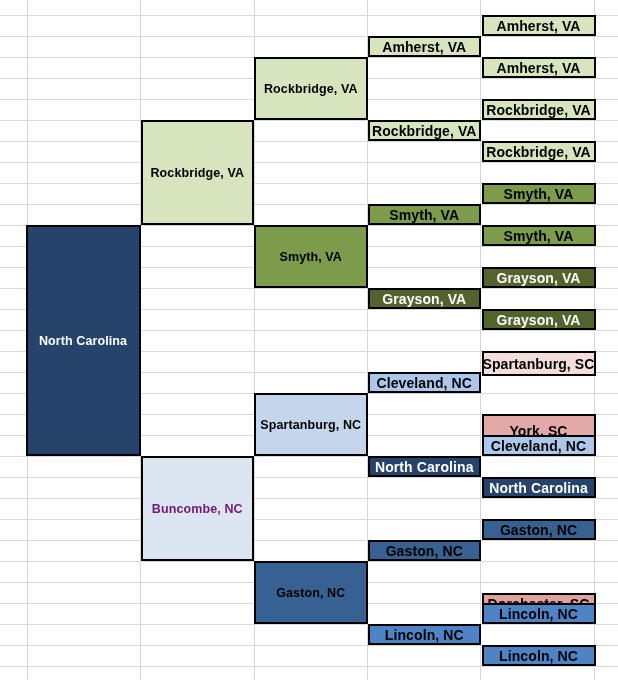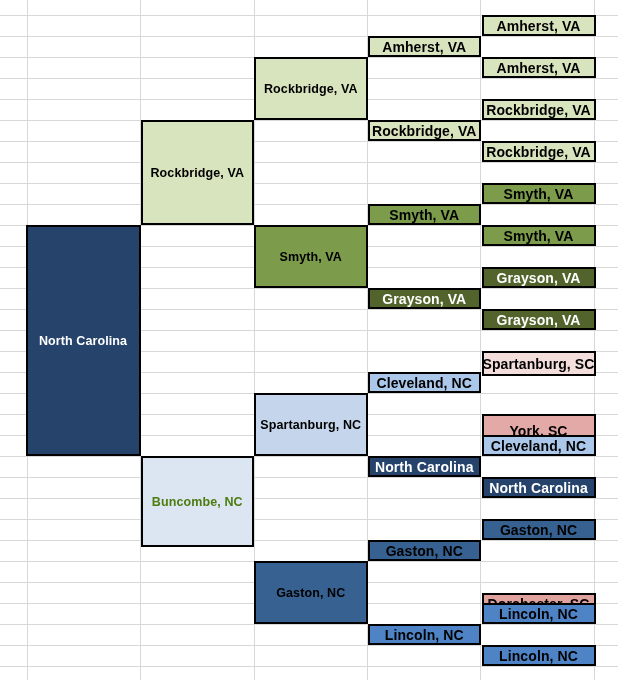--- a/index.html
+++ b/index.html
@@ -47,21 +47,21 @@
 <div id="sheet">
   <div class="vline" style="left:27px"></div>
   <div class="vline" style="left:140px"></div>
   <div class="vline" style="left:254px"></div>
   <div class="vline" style="left:367px"></div>
   <div class="vline" style="left:480px"></div>
   <div class="vline" style="left:594px"></div>
   <div id="boxes">
       <div class="box big" style="left: 25.5px; top: 225px; width: 115px; height: 231px; background-color: rgb(37, 67, 107); color: rgb(255, 255, 255);">North Carolina</div>
       <div class="box big" style="left: 140.5px; top: 120px; width: 113.5px; height: 105px; background-color: rgb(216, 228, 189); color: rgb(0, 0, 0);">Rockbridge, VA</div>
-      <div class="box big" style="left: 140.5px; top: 456px; width: 113.5px; height: 91px; background-color: rgb(220, 230, 242); color: #4d7c0f;">Buncombe, NC</div>
+      <div class="box big" style="left: 140.5px; top: 456px; width: 113.5px; height: 105px; background-color: rgb(220, 230, 242); color: #701a75;">Buncombe, NC</div>
       <div class="box big" style="left: 254px; top: 57px; width: 113.5px; height: 63px; background-color: rgb(216, 228, 189); color: rgb(0, 0, 0);">Rockbridge, VA</div>
       <div class="box big" style="left: 254px; top: 225px; width: 113.5px; height: 63px; background-color: rgb(124, 155, 75); color: rgb(0, 0, 0);">Smyth, VA</div>
       <div class="box big" style="left: 254px; top: 393px; width: 113.5px; height: 63px; background-color: rgb(197, 214, 236); color: rgb(0, 0, 0);">Spartanburg, NC</div>
       <div class="box big" style="left: 254px; top: 561px; width: 113.5px; height: 63px; background-color: rgb(55, 97, 144); color: rgb(0, 0, 0);">Gaston, NC</div>
       <div class="box" style="left: 367.5px; top: 36px; width: 113.5px; height: 21px; background-color: rgb(216, 228, 189); color: rgb(0, 0, 0);">Amherst, VA</div>
       <div class="box" style="left: 367.5px; top: 120px; width: 113.5px; height: 21px; background-color: rgb(216, 228, 189); color: rgb(0, 0, 0);">Rockbridge, VA</div>
       <div class="box" style="left: 367.5px; top: 204px; width: 113.5px; height: 21px; background-color: rgb(124, 155, 75); color: rgb(0, 0, 0);">Smyth, VA</div>
       <div class="box" style="left: 367.5px; top: 288px; width: 113.5px; height: 21px; background-color: rgb(82, 100, 43); color: rgb(255, 255, 255);">Grayson, VA</div>
       <div class="box" style="left: 367.5px; top: 372px; width: 113.5px; height: 21px; background-color: rgb(171, 200, 234); color: rgb(0, 0, 0);">Cleveland, NC</div>
       <div class="box" style="left: 367.5px; top: 456px; width: 113.5px; height: 21px; background-color: rgb(37, 67, 107); color: rgb(255, 255, 255);">North Carolina</div>

